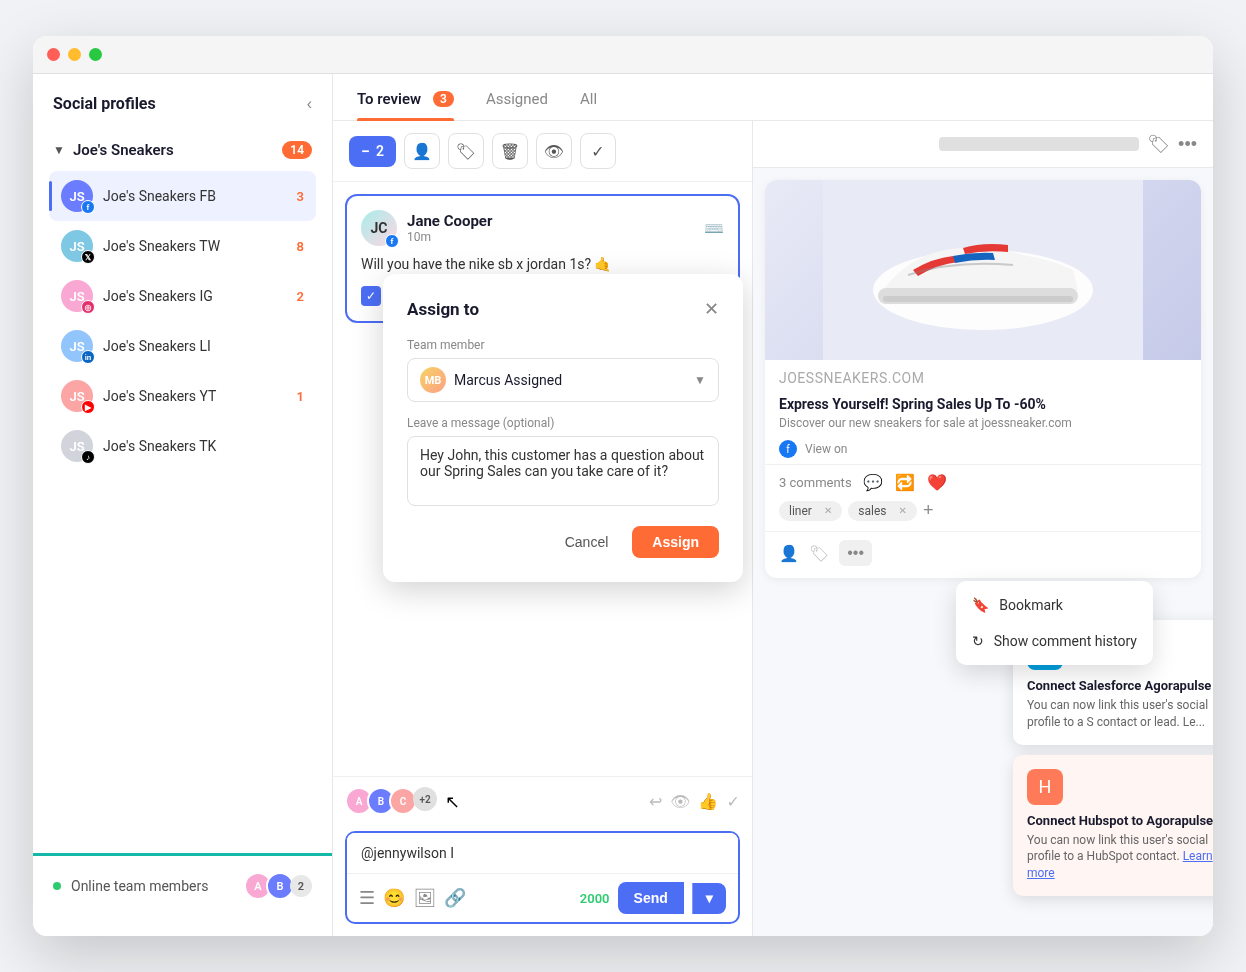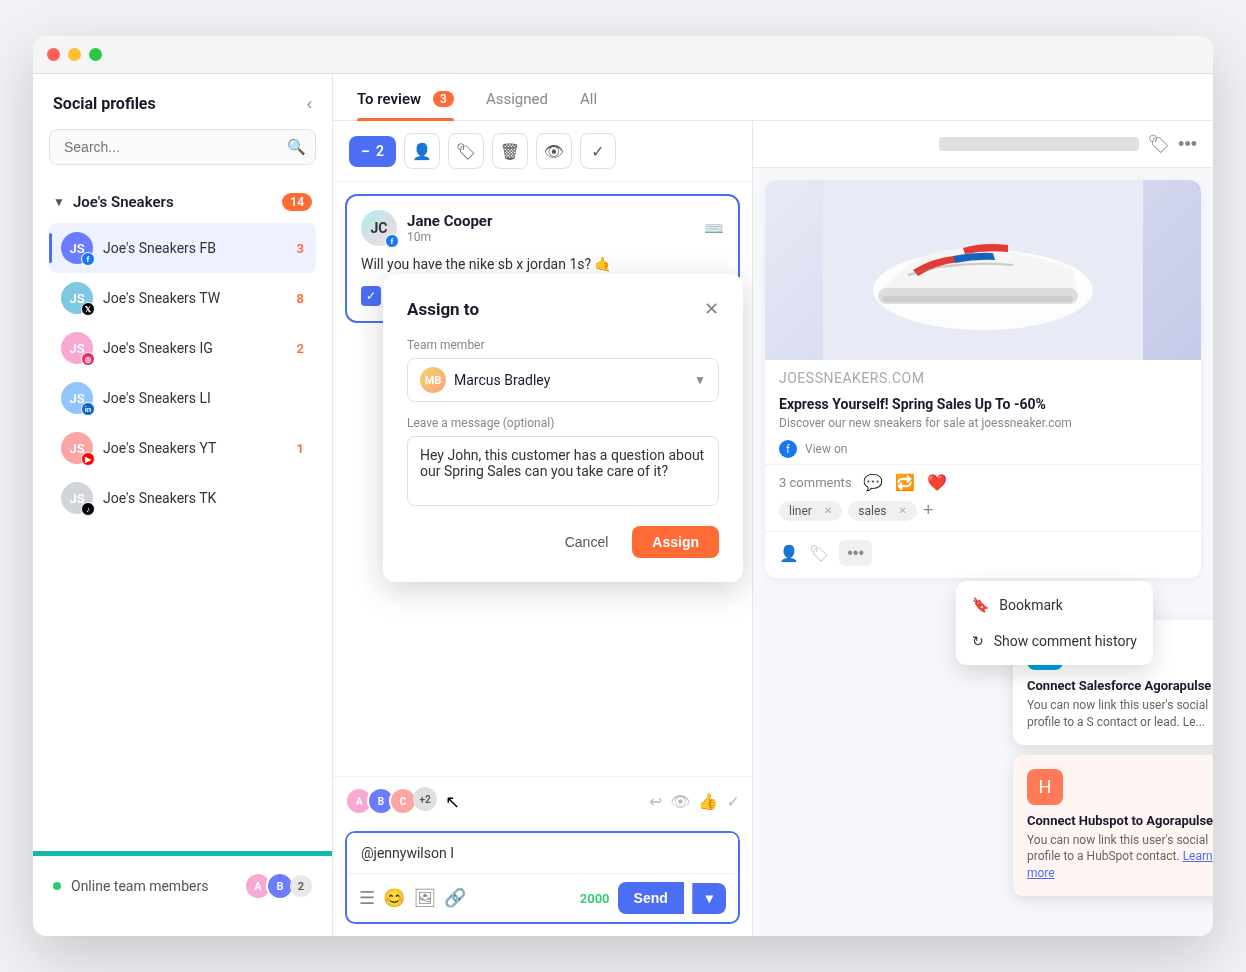--- a/index.html
+++ b/index.html
@@ -159,21 +159,21 @@
     .tw-badge { background: #000; }
     .ig-badge { background: #e1306c; }
     .li-badge { background: #0a66c2; }
     .yt-badge { background: #ff0000; }
     .tk-badge { background: #000; }
     .profile-name { font-size: 14px; color: #333; flex: 1; }
     .profile-count { color: #ff6b35; font-size: 13px; font-weight: 600; }
     .sidebar-footer {
       margin-top: auto;
       padding: 16px 20px;
-      border-top: 5px solid #14b8a6;
+      border-top: 3px solid #14b8a6;
       display: flex;
       align-items: center;
       gap: 10px;
     }
     .online-dot { width: 8px; height: 8px; border-radius: 50%; background: #2ecc71; }
     .online-label { font-size: 14px; color: #555; flex: 1; }
     .online-avatars {
       display: flex;
       align-items: center;
     }
@@ -669,24 +669,20 @@
   </div>
 
   <div class="app-body">
 
     <div class="sidebar">
       <div class="sidebar-header">
         <span class="sidebar-title">Social profiles</span>
         <button class="sidebar-collapse-btn">‹</button>
       </div>
 
-      <div class="search-box">
-        <input class="search-input" type="text" placeholder="Search..." style="">
-        <span class="search-icon-wrap">🔍</span>
-      </div>
 
       <div class="profile-group">
         <div class="profile-group-header">
           <span class="chevron-icon">▼</span>
           <span class="group-name">Joe's Sneakers</span>
           <span class="badge">14</span>
         </div>
 
         <div class="profile-list">
           <div class="profile-item active">
@@ -805,21 +801,21 @@
           </div>
 
           <div class="assign-modal">
             <div class="modal-header">
               <span class="modal-title">Assign to</span>
               <button class="modal-close-btn">✕</button>
             </div>
             <div class="modal-label">Team member</div>
             <div class="member-select">
               <div class="member-avatar">MB</div>
-              <span class="member-name">Marcus Bradley</span>
+              <span class="member-name">Marcus Assigned</span>
               <span class="dropdown-arrow">▼</span>
             </div>
             <div class="modal-label">Leave a message (optional)</div>
             <textarea class="message-input" style="">Hey John, this customer has a question about our Spring Sales can you take care of it?</textarea>
             <div class="modal-actions">
               <button class="cancel-btn">Cancel</button>
               <button class="assign-btn">Assign</button>
             </div>
           </div>
 

